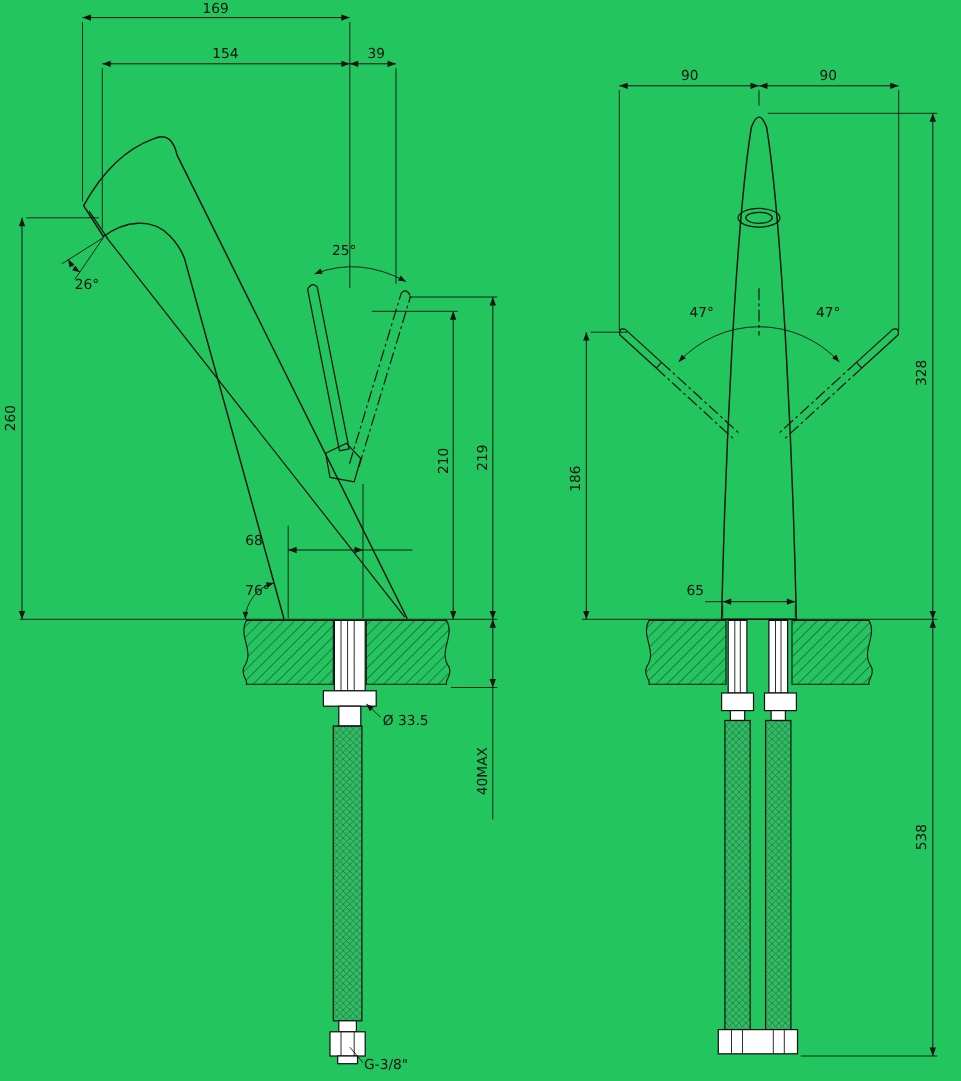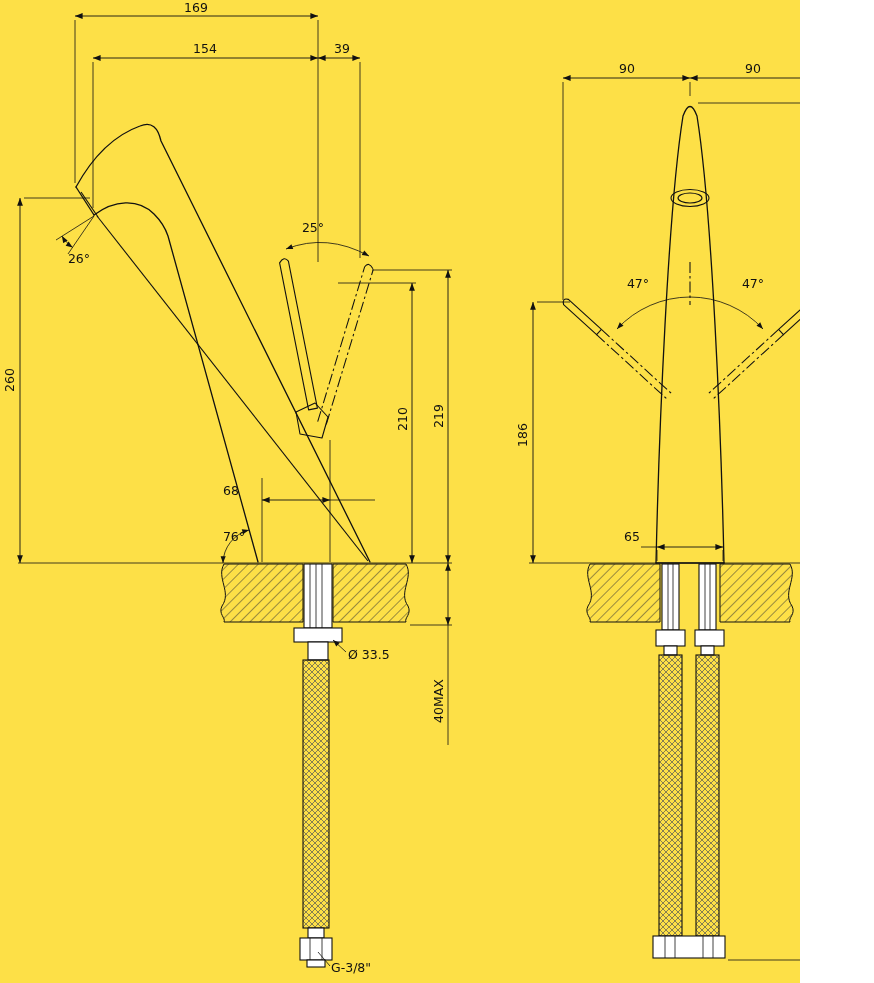--- a/index.html
+++ b/index.html
@@ -1,16 +1,16 @@
 <!DOCTYPE html>
 <html><head>
 <meta charset="utf-8">
 <style>
   html,body{margin:0;padding:0;background:#ffffff;}
-  #stage{position:relative;width:800px;height:983px;background:#fde047;overflow:hidden;}
+  #stage{position:relative;width:874px;height:983px;background:#22c55e;overflow:hidden;}
   svg{display:block;}
   .outline{stroke:#111;stroke-width:1.3;fill:none;stroke-linejoin:round;stroke-linecap:round;}
   .med{stroke:#111;stroke-width:1.1;fill:none;stroke-linejoin:round;}
   .thin{stroke:#111;stroke-width:0.8;fill:none;}
   .dim{stroke:#111;stroke-width:0.9;fill:none;}
   .dashdot{stroke:#111;stroke-width:1.05;fill:none;stroke-dasharray:11 3 2.5 3;}
   .slab{fill:url(#hatch);stroke:#111;stroke-width:1;}
   .hose{fill:url(#braid);stroke:#111;stroke-width:1.1;}
   .part{fill:#fff;stroke:#111;stroke-width:1.1;}
   text.label{font-family:"DejaVu Sans","Liberation Sans",sans-serif;font-size:12.5px;fill:#111;}

